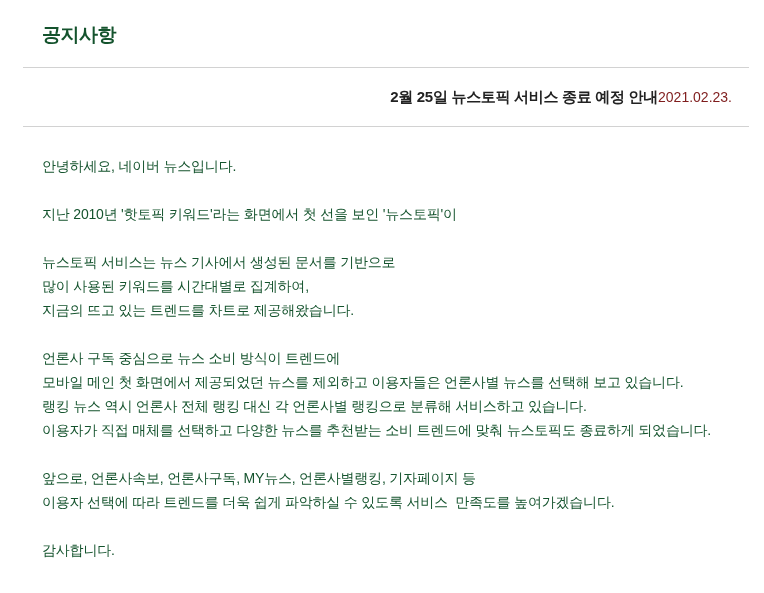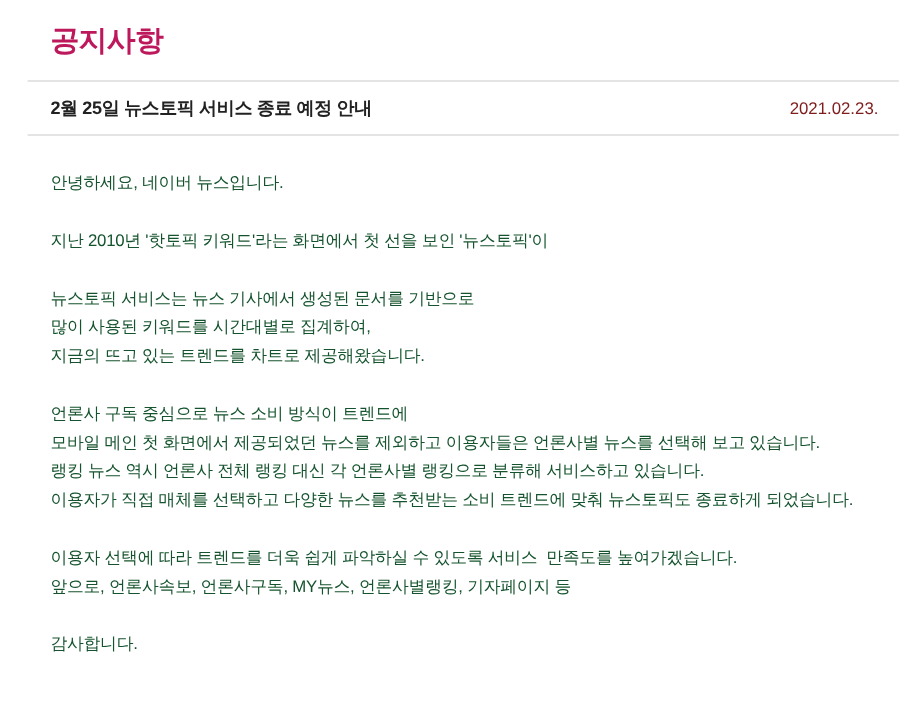--- a/index.html
+++ b/index.html
@@ -15,33 +15,33 @@
     overflow: hidden;
   }
   .wrapper {
     margin-left: 23px;
     width: 726px;
   }
   .page-title {
     margin-top: 19px;
     margin-bottom: 16px;
     padding-left: 19px;
-    font-size: 24px;
+    font-size: 19px;
     line-height: 32px;
     font-weight: 700;
-    color: #be185d;
+    color: #14532d;
     letter-spacing: -0.5px;
   }
   .post-header {
-    height: 46px;
+    height: 60px;
     border-top: 1px solid #d2d2d2;
     border-bottom: 1px solid #d2d2d2;
     display: flex;
     align-items: center;
-    justify-content: space-between;
+    justify-content: flex-end;
     padding: 0 17px 0 19px;
   }
   .post-title {
     font-size: 15px;
     font-weight: 700;
     color: #222222;
     letter-spacing: -0.3px;
     cursor: pointer;
   }
   .post-date {
@@ -93,22 +93,22 @@
       </div>
 
       <div class="body-paragraph">
         <div class="body-line">언론사 구독 중심으로 뉴스 소비 방식이 트렌드에</div>
         <div class="body-line">모바일 메인 첫 화면에서 제공되었던 뉴스를 제외하고 이용자들은 언론사별 뉴스를 선택해 보고 있습니다.</div>
         <div class="body-line">랭킹 뉴스 역시 언론사 전체 랭킹 대신 각 언론사별 랭킹으로 분류해 서비스하고 있습니다.</div>
         <div class="body-line">이용자가 직접 매체를 선택하고 다양한 뉴스를 추천받는 소비 트렌드에 맞춰 뉴스토픽도 종료하게 되었습니다.</div>
       </div>
 
       <div class="body-paragraph">
+        <div class="body-line">앞으로, 언론사속보, 언론사구독, MY뉴스, 언론사별랭킹, 기자페이지 등</div>
         <div class="body-line">이용자 선택에 따라 트렌드를 더욱 쉽게 파악하실 수 있도록 서비스  만족도를 높여가겠습니다.</div>
-        <div class="body-line">앞으로, 언론사속보, 언론사구독, MY뉴스, 언론사별랭킹, 기자페이지 등</div>
       </div>
 
       <div class="body-paragraph">
         <div class="body-line">감사합니다.</div>
       </div>
 
     </div>
   </div>
 </div>
 

